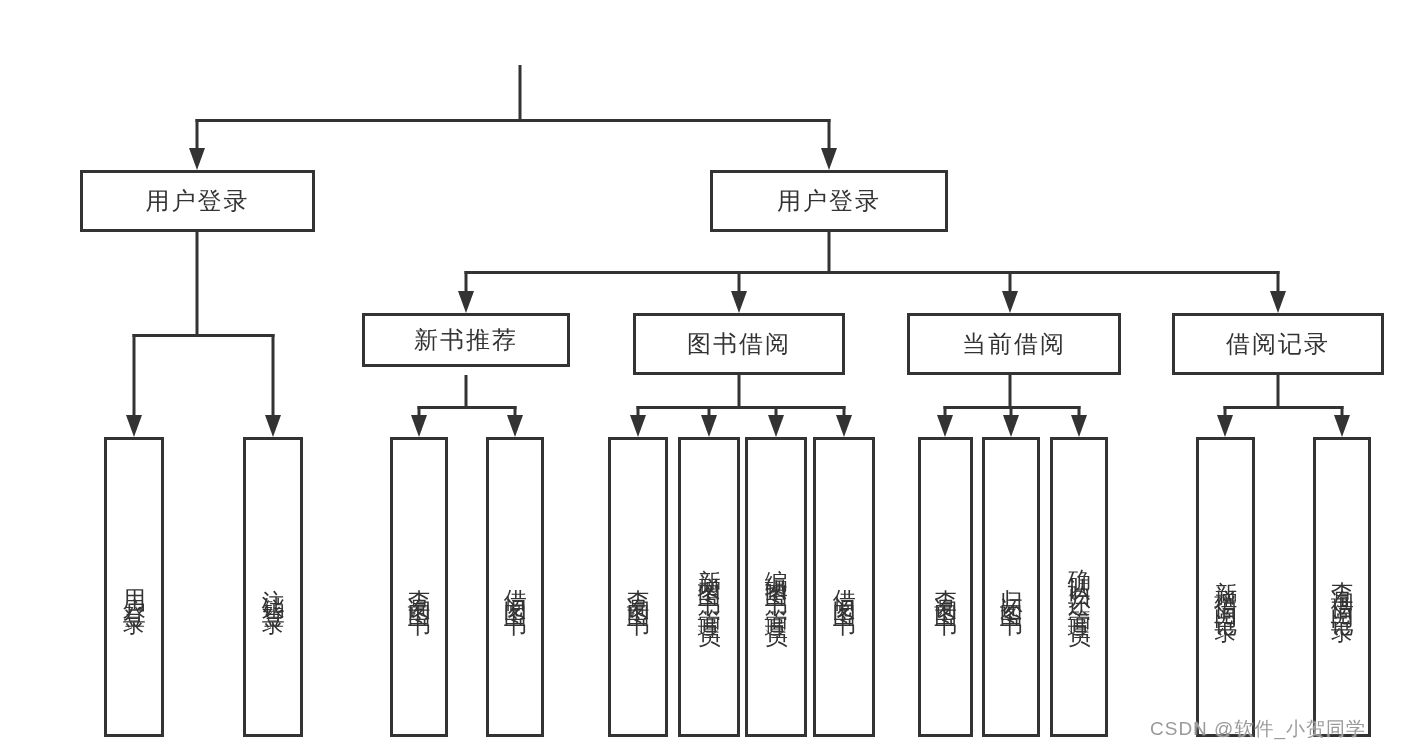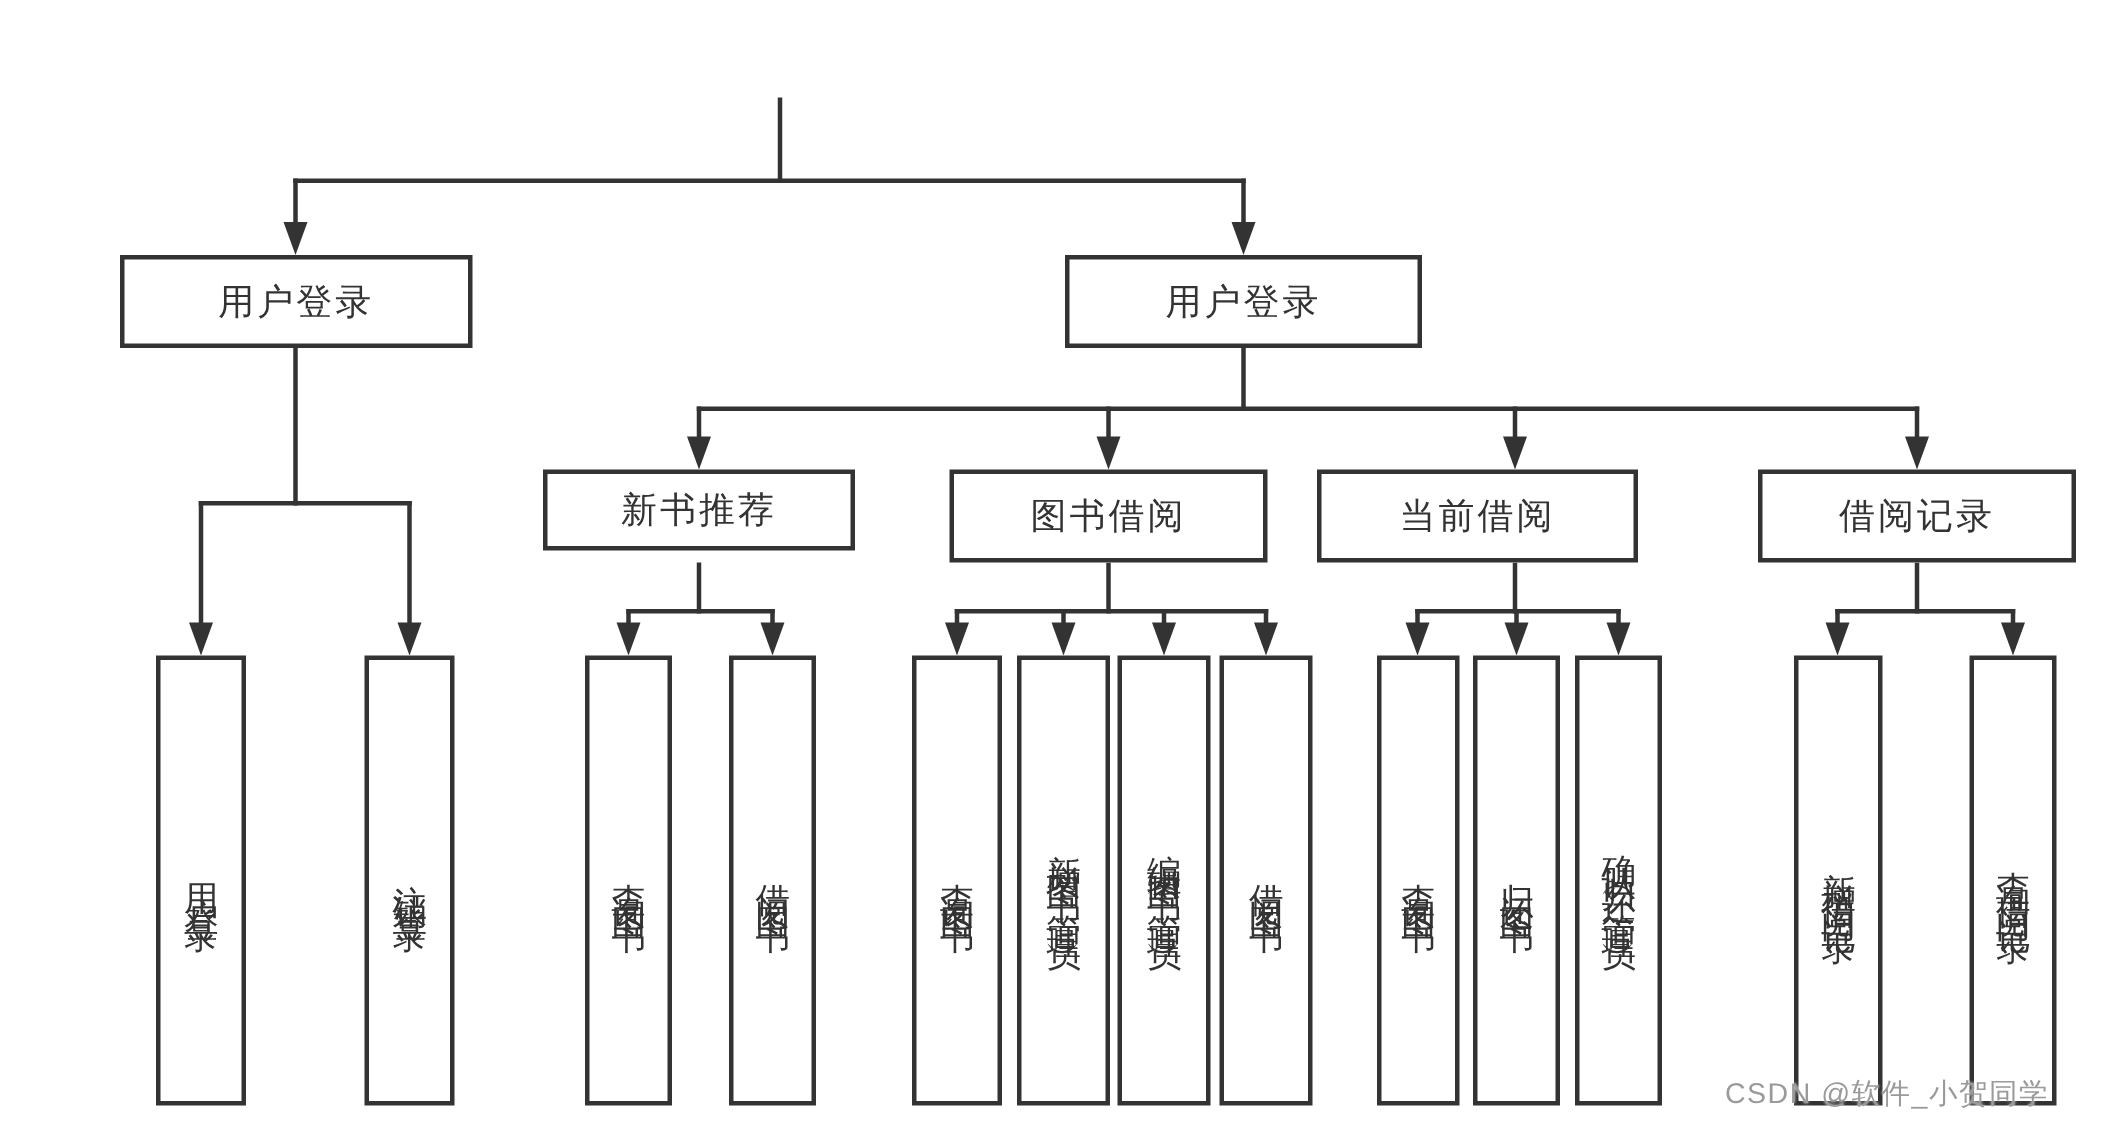--- a/index.html
+++ b/index.html
@@ -127,21 +127,21 @@
     <line x1="1342" y1="406" x2="1342" y2="419"></line>
     <polygon points="1334,415 1350,415 1342,437" stroke="none"></polygon>
   </svg>
 
 
   <div class="node" style="left:80px; top:170px; width:235px; height:62px;">用户登录</div>
   <div class="node" style="left:710px; top:170px; width:238px; height:62px;">用户登录</div>
 
   <div class="node" style="left:362px; top:313px; width:208px; height:54px;">新书推荐</div>
   <div class="node" style="left:633px; top:313px; width:212px; height:62px;">图书借阅</div>
-  <div class="node" style="left:878px; top:313px; width:214px; height:62px;">当前借阅</div>
+  <div class="node" style="left:907px; top:313px; width:214px; height:62px;">当前借阅</div>
   <div class="node" style="left:1172px; top:313px; width:212px; height:62px;">借阅记录</div>
 
   <div class="leaf" style="left:104px; top:437px; width:60px; height:300px;">
     <span class="vtext">用户登录</span>
   </div>
   <div class="leaf" style="left:243px; top:437px; width:60px; height:300px;">
     <span class="vtext">注销登录</span>
   </div>
 
   <div class="leaf" style="left:390px; top:437px; width:58px; height:300px;">

